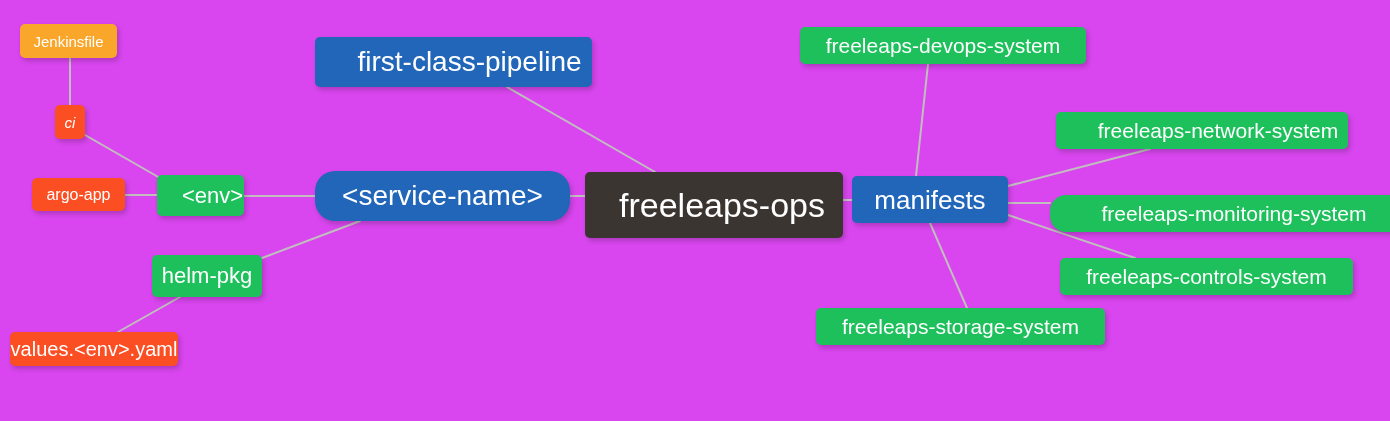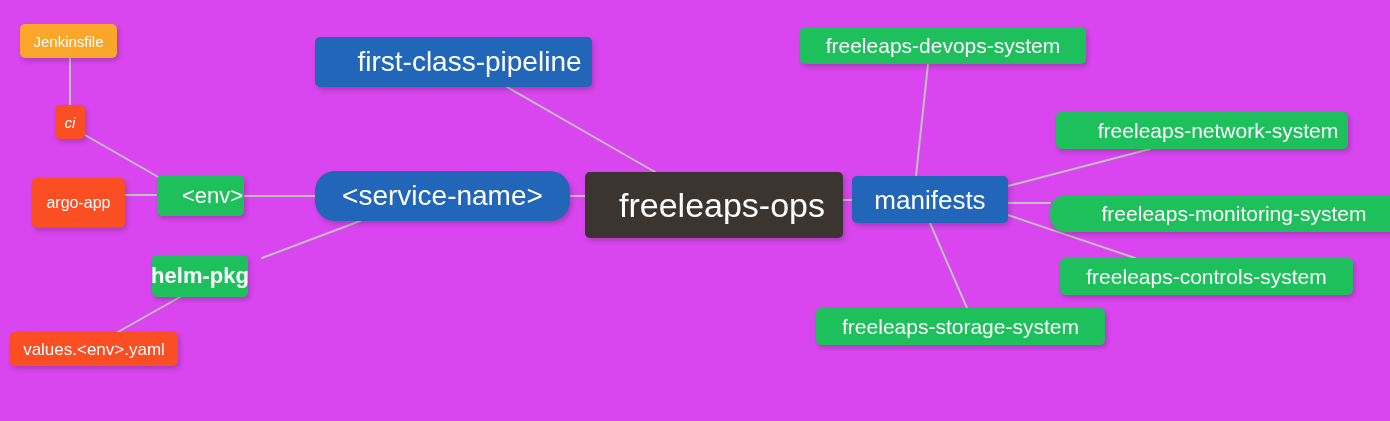--- a/index.html
+++ b/index.html
@@ -65,31 +65,31 @@
       <line x1="1008" y1="215" x2="1135" y2="258" stroke="#c0bfbd" stroke-width="2" stroke-linecap="round"></line>
       <line x1="930" y1="223" x2="967" y2="308" stroke="#c0bfbd" stroke-width="2" stroke-linecap="round"></line>
     </svg>
   <div id="node-layer">
       <div class="node" style="left: 20px; top: 24px; width: 97px; height: 34px; background: rgb(250, 166, 43);">
         <span class="node-label" style="font-size: 15px;">Jenkinsfile</span>
       </div>
       <div class="node" style="left: 55px; top: 105px; width: 30px; height: 34px; background: rgb(251, 78, 34);">
         <span class="node-label" style="font-size: 15px; font-style: italic;">ci</span>
       </div>
-      <div class="node" style="left: 32px; top: 178px; width: 93px; height: 50px; background: rgb(251, 78, 34);">
+      <div class="node" style="left: 32px; top: 178px; width: 93px; height: 33px; background: rgb(251, 78, 34);">
         <span class="node-label" style="font-size: 16px;">argo-app</span>
       </div>
       <div class="node" style="left: 157px; top: 175px; width: 87px; height: 41px; background: rgb(30, 192, 92); padding-left: 24px;">
         <span class="node-label" style="font-size: 22px;">&lt;env&gt;</span>
       </div>
-      <div class="node" style="left: 152px; top: 255px; width: 96px; height: 42px; background: rgb(30, 192, 92); font-weight: bold;">
+      <div class="node" style="left: 152px; top: 255px; width: 110px; height: 42px; background: rgb(30, 192, 92);">
         <span class="node-label" style="font-size: 22px;">helm-pkg</span>
       </div>
       <div class="node" style="left: 10px; top: 332px; width: 168px; height: 34px; background: rgb(251, 78, 34);">
-        <span class="node-label" style="font-size: 17px; text-align: center;">values.&lt;env&gt;.yaml</span>
+        <span class="node-label" style="font-size: 20px; text-align: center;">values.&lt;env&gt;.yaml</span>
       </div>
       <div class="node" style="left: 315px; top: 37px; width: 277px; height: 50px; background: rgb(33, 102, 184); padding-left: 32px;">
         <span class="node-label" style="font-size: 28px;">first-class-pipeline</span>
       </div>
       <div class="node" style="left: 315px; top: 171px; width: 255px; height: 50px; background: rgb(33, 102, 184); border-radius: 20px;">
         <span class="node-label" style="font-size: 28px;">&lt;service-name&gt;</span>
       </div>
       <div class="node" style="left: 585px; top: 172px; width: 258px; height: 66px; background: rgb(58, 53, 49);">
         <span class="node-label" style="font-size: 34px; margin-left: 16px;">freeleaps-ops</span>
       </div>

